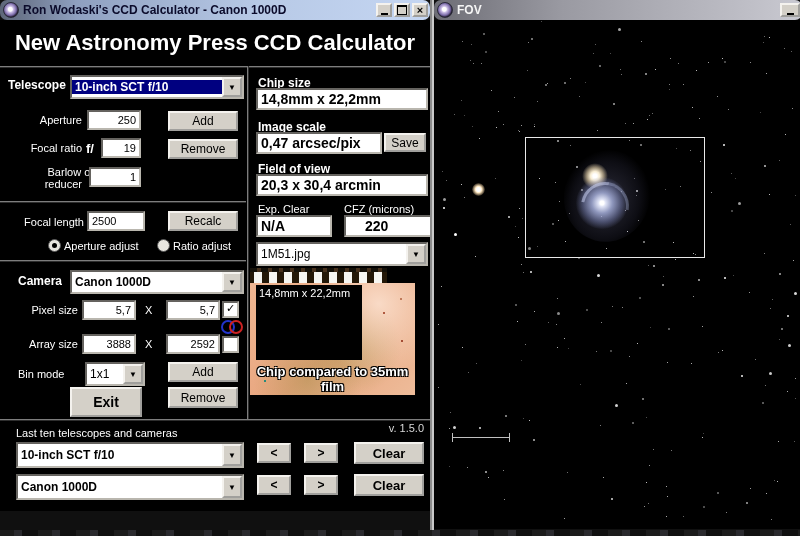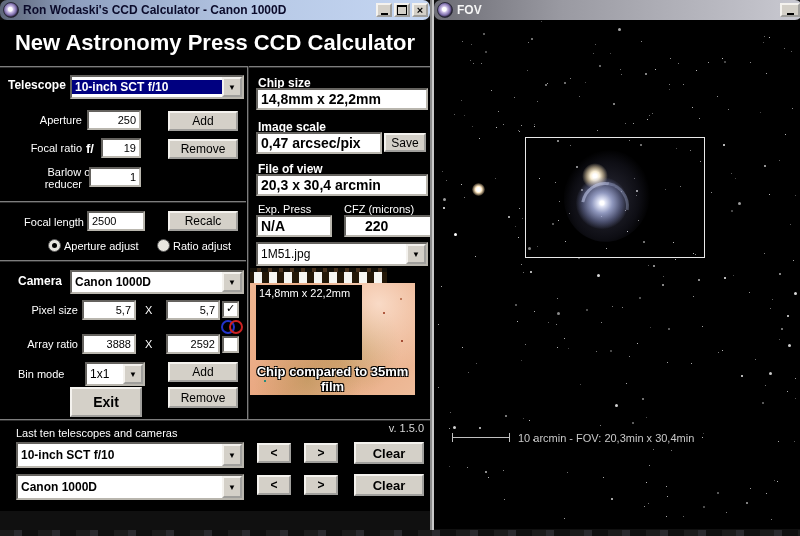--- a/index.html
+++ b/index.html
@@ -179,21 +179,21 @@
       <div class="field num" style="left:82px;top:280px;width:44px;height:16px;">5,7</div>
       <div class="lbl" style="left:145px;top:284px;">X</div>
       <div class="field num" style="left:166px;top:280px;width:44px;height:16px;">5,7</div>
       <div class="chk" style="left:222px;top:281px;">✓</div>
 
       <span class="link-icon" style="left:221px;top:300px;">
           <i class="b"></i>
           <i class="r"></i>
         </span>
 
-      <div class="lbl" style="left:0;top:318px;width:78px;text-align:right;">Array ratio</div>
+      <div class="lbl" style="left:0;top:318px;width:78px;text-align:right;">Array size</div>
       <div class="field num" style="left:82px;top:314px;width:44px;height:16px;">3888</div>
       <div class="lbl" style="left:145px;top:318px;">X</div>
       <div class="field num" style="left:166px;top:314px;width:44px;height:16px;">2592</div>
       <div class="chk" style="left:222px;top:316px;"></div>
 
       <div class="lbl" style="left:18px;top:348px;">Bin mode</div>
       <div class="combo" style="left:85px;top:342px;width:56px;height:20px;">
         <span class="ctext">1x1</span>
         <span class="cbtn">▼</span>
       </div>
@@ -202,24 +202,24 @@
       <button class="btn3d" style="left:70px;top:367px;width:72px;height:30px;font-weight:bold;font-size:14px;">Exit</button>
       <button class="btn3d" style="left:168px;top:367px;width:70px;height:21px;">Remove</button>
 
       <div class="blbl" style="left:258px;top:56px;">Chip size</div>
       <div class="field big" style="left:256px;top:68px;width:162px;height:18px;">14,8mm x 22,2mm</div>
 
       <div class="blbl" style="left:258px;top:100px;">Image scale</div>
       <div class="field big" style="left:256px;top:112px;width:116px;height:18px;">0,47 arcsec/pix</div>
       <button class="btn3d" style="left:384px;top:113px;width:42px;height:19px;">Save</button>
 
-      <div class="blbl" style="left:258px;top:142px;">File of view</div>
+      <div class="blbl" style="left:258px;top:142px;">Field of view</div>
       <div class="field big" style="left:256px;top:154px;width:162px;height:18px;">20,3 x 30,4 arcmin</div>
 
-      <div class="lbl" style="left:258px;top:183px;">Exp. Press</div>
+      <div class="lbl" style="left:258px;top:183px;">Exp. Clear</div>
       <div class="lbl" style="left:344px;top:183px;">CFZ  (microns)</div>
       <div class="field big" style="left:256px;top:195px;width:66px;height:18px;">N/A</div>
       <div class="field big" style="left:344px;top:195px;width:74px;height:18px;padding-left:19px;">220</div>
 
       <div class="combo" style="left:256px;top:222px;width:168px;height:20px;">
         <span class="ctext">1M51.jpg</span>
         <span class="cbtn">▼</span>
       </div>
 
       <div id="film">
@@ -521,18 +521,17 @@
       <div class="galaxy-companion"></div>
       <div class="galaxy-main"></div>
       <div class="galaxy-arm"></div>
       <div class="bright-star"></div>
       <div id="fov-rect"></div>
       <div id="scalebar">
         <div class="bar"></div>
         <div class="t1"></div>
         <div class="t2"></div>
       </div>
-      <div id="scale-text">10 arcmin - FOV: 20,3min x 30,4min</div>
     </div>
   </div>
 
   <div id="desktop-strip"></div>
 </div>
 
 </body></html>

